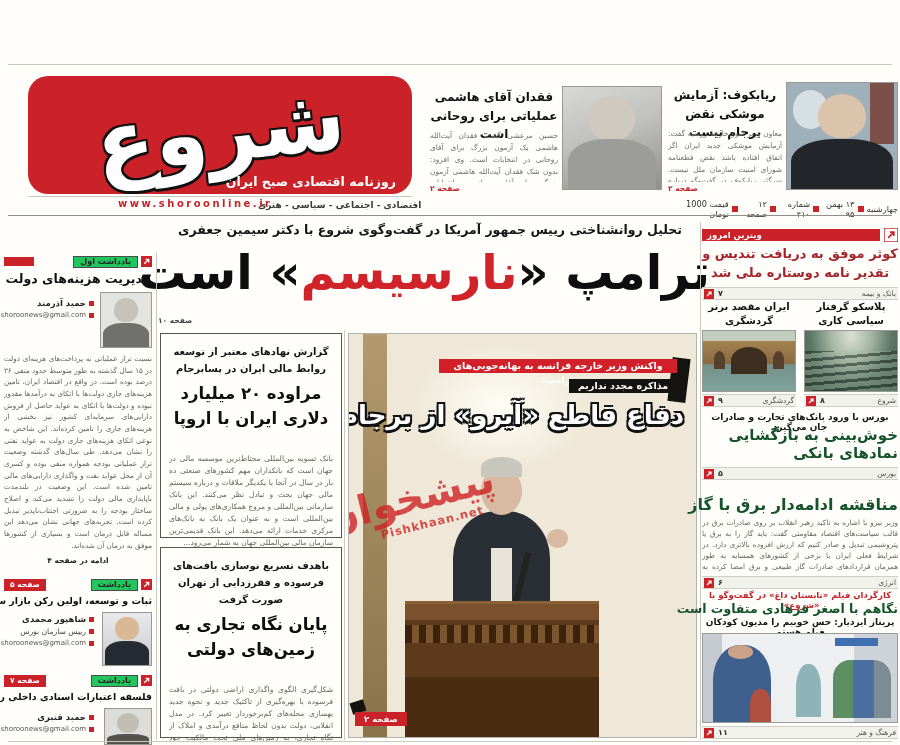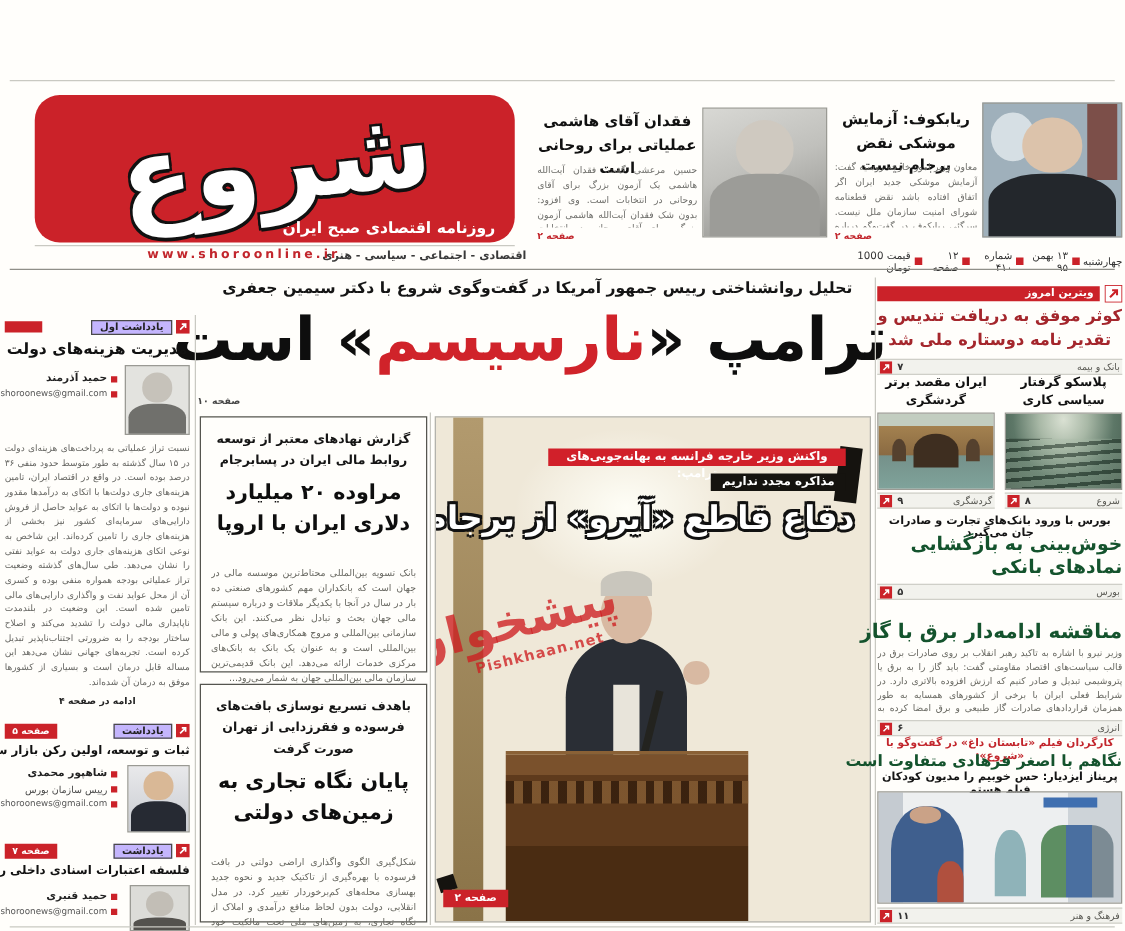--- a/index.html
+++ b/index.html
@@ -43,21 +43,21 @@
   .lead-headline .red{color:#d0232a;}
   .lead-pageref{position:absolute;left:158px;top:316px;font-size:7.5px;font-weight:bold;color:#444;}
 
   
   .note-header{position:absolute;left:4px;width:148px;height:13px;display:flex;direction:ltr;
                align-items:center;gap:3px;}
   .redbar{height:9px;background:#cb2229;flex:1;}
   .spacer{flex:1;}
   .page-tag-red{background:#cb2229;color:#fff;font-size:7.5px;font-weight:bold;line-height:12px;
                 padding:0 6px;flex:0 0 auto;}
-  .note-label{border:1px solid #4a4a4a;background:#c4b5fd;font-size:8px;font-weight:bold;line-height:10px;
+  .note-label{border:1px solid #4a4a4a;background:#22c55e;font-size:8px;font-weight:bold;line-height:10px;
               padding:0 6px;flex:0 0 auto;color:#222;}
   .flag{flex:0 0 auto;display:block;}
   .note-headline{position:absolute;left:4px;width:148px;margin:0;text-align:center;font-weight:bold;color:#111;}
   .note-author{position:absolute;left:4px;width:148px;}
   .n-photo{position:absolute;right:0;top:0;}
   .n-meta{position:absolute;right:58px;left:0;top:6px;text-align:left;direction:rtl;}
   .n-row{display:flex;direction:rtl;justify-content:flex-start;align-items:center;gap:3px;margin-bottom:3px;}
   .bullet{width:5px;height:5px;background:#cb2229;flex:0 0 auto;}
   .n-name{font-size:8.5px;font-weight:bold;color:#222;}
   .n-role{font-size:7.6px;color:#444;}
@@ -102,21 +102,21 @@
              color:rgba(205,30,32,.78);}
   .watermark .wfa{font-size:40px;font-weight:bold;display:block;line-height:1.1;}
   .watermark .wen{font-size:11.5px;font-weight:bold;letter-spacing:1px;display:block;direction:ltr;}
   .feat-pagetag{position:absolute;left:6px;bottom:11px;background:#cb2229;color:#fff;font-size:8.5px;
                 font-weight:bold;padding:2px 9px;}
   .feat-pagetag-notch{position:absolute;left:2px;bottom:24px;width:14px;height:12px;background:#15130f;transform:rotate(-18deg);}
 
   
   .vit-header{position:absolute;left:702px;top:229px;width:196px;height:13px;}
   .vit-bar{position:absolute;left:0;top:0;width:178px;height:12px;background:#cb2229;display:flex;
-           align-items:center;padding:0 5px;box-sizing:border-box;}
+           align-items:center;justify-content:flex-end;padding:0 5px;box-sizing:border-box;}
   .vit-bar span{color:#fff;font-size:8.5px;font-weight:bold;}
   .vit-icon{position:absolute;right:0;top:-1px;}
   .vit-h-red{position:absolute;left:702px;width:196px;margin:0;text-align:center;color:#a4262c;
              font-size:13px;font-weight:bold;line-height:1.45;}
   .cat-strip{position:absolute;height:13px;background:#f2f2ed;border-top:1px solid #cfcfc8;
              border-bottom:1px solid #cfcfc8;display:flex;align-items:center;direction:ltr;
              padding:0 2px;box-sizing:border-box;}
   .cat-strip .pg{font-size:8px;font-weight:bold;color:#333;margin-left:4px;}
   .cat-strip .cat{margin-left:auto;font-size:7.5px;color:#55554f;}
   .vit-card-h{position:absolute;margin:0;text-align:center;font-size:10px;font-weight:bold;line-height:1.4;color:#111;}

